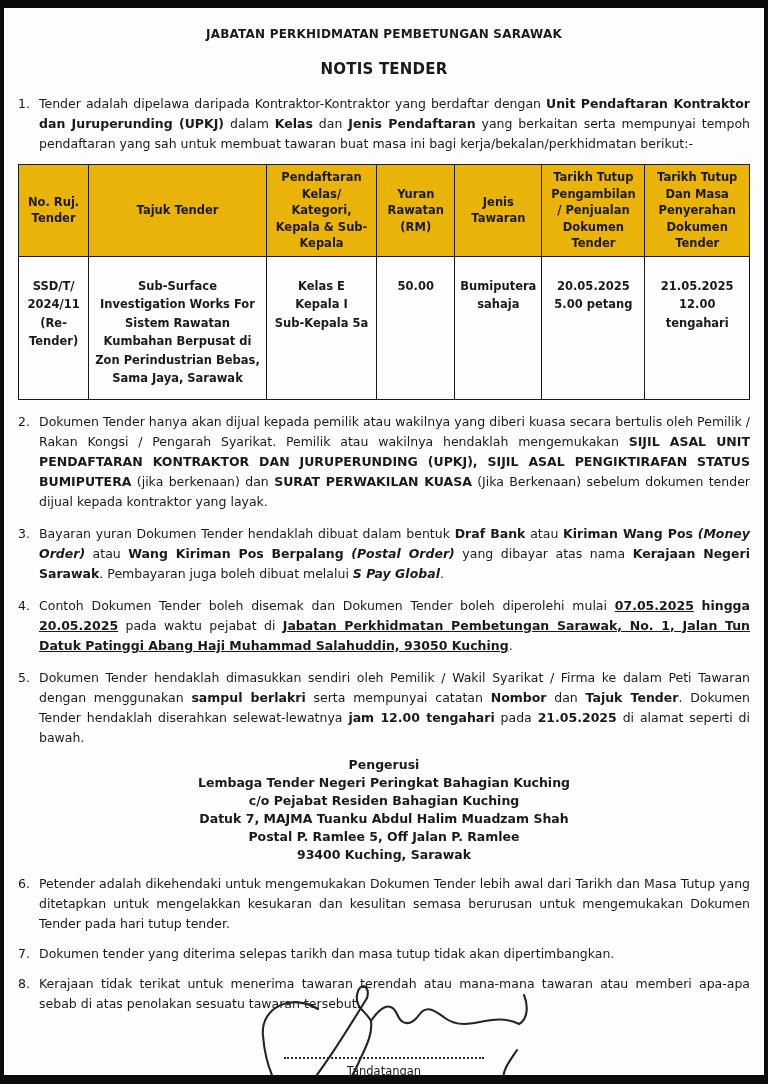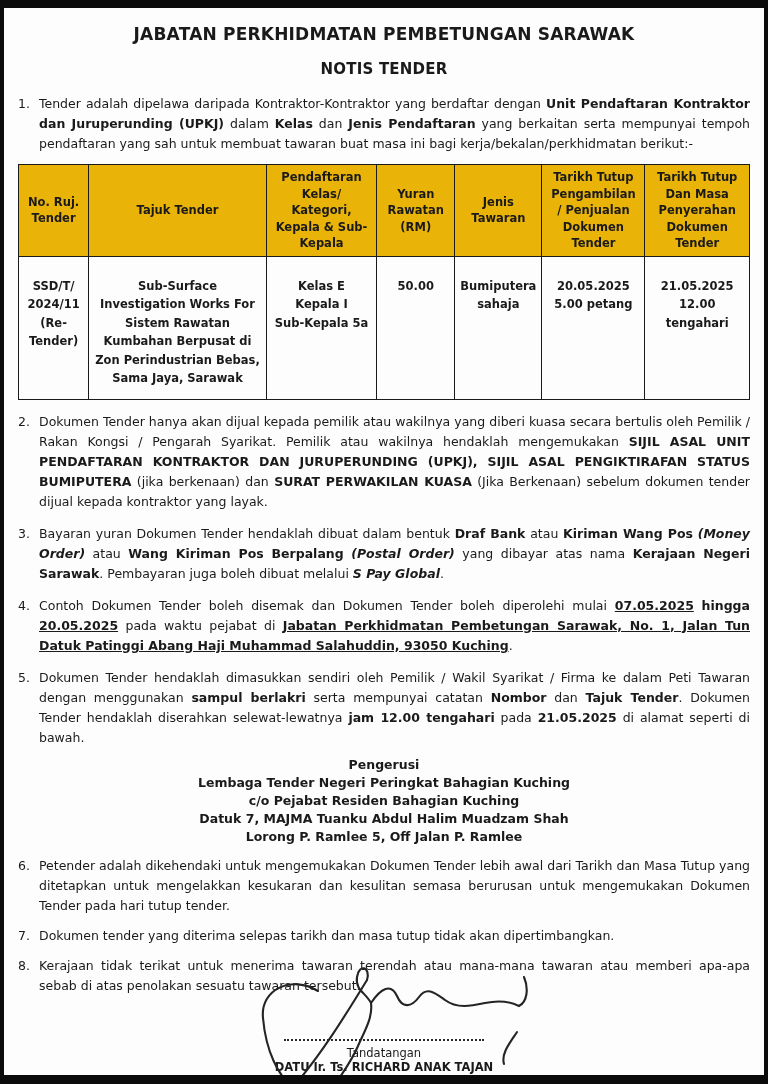--- a/index.html
+++ b/index.html
@@ -4,21 +4,21 @@
 <style>
   html,body{margin:0;padding:0;background:#fff;}
   .page{
     width:768px;height:1084px;box-sizing:border-box;position:relative;
     background:#fdfdfd;color:#1a1a1a;
     border-style:solid;border-color:#0b0b0b;border-width:8px 4px 9px 4px;
     padding:15px 14px 0 14px;overflow:hidden;
     font-family:"DejaVu Sans","Liberation Sans",sans-serif;
   }
   .doc-title{
-    text-align:center;font-size:17px;font-weight:bold;letter-spacing:.2px;
+    text-align:center;font-size:12px;font-weight:bold;letter-spacing:.2px;
     line-height:22px;margin:0;
   }
   .doc-subtitle{
     text-align:center;font-size:15px;font-weight:bold;letter-spacing:.2px;
     line-height:20px;margin:14px 0 0 0;
   }
   .item{display:flex;font-size:12.5px;line-height:20px;}
   .item .num{flex:none;width:21px;}
   .item .txt{flex:1;text-align:justify;}
   .m-para1{margin-top:15px;}
@@ -156,21 +156,22 @@
   <div class="item m-para">
     <span class="num">5.</span>
     <div class="txt"><span>Dokumen Tender hendaklah dimasukkan sendiri oleh Pemilik / Wakil Syarikat / Firma ke dalam Peti Tawaran dengan menggunakan </span><span class="f-b">sampul berlakri</span><span> serta mempunyai catatan </span><span class="f-b">Nombor</span><span> dan </span><span class="f-b">Tajuk Tender</span><span>. Dokumen Tender hendaklah diserahkan selewat-lewatnya </span><span class="f-b">jam 12.00 tengahari</span><span> pada </span><span class="f-b">21.05.2025</span><span> di alamat seperti di bawah.</span></div>
   </div>
 
   <div class="address">
     <div>Pengerusi</div>
     <div>Lembaga Tender Negeri Peringkat Bahagian Kuching</div>
     <div>c/o Pejabat Residen Bahagian Kuching</div>
     <div>Datuk 7, MAJMA Tuanku Abdul Halim Muadzam Shah</div>
-    <div>Lorong P. Ramlee 5, Off Jalan P. Ramlee</div>
+    <div>Postal P. Ramlee 5, Off Jalan P. Ramlee</div>
+    <div>93400 Kuching, Sarawak</div>
   </div>
 
   <div class="item m-para-sm">
     <span class="num">6.</span>
     <div class="txt"><span>Petender adalah dikehendaki untuk mengemukakan Dokumen Tender lebih awal dari Tarikh dan Masa Tutup yang ditetapkan untuk mengelakkan kesukaran dan kesulitan semasa berurusan untuk mengemukakan Dokumen Tender pada hari tutup tender.</span></div>
   </div>
 
   <div class="item m-para-sm">
     <span class="num">7.</span>
     <div class="txt"><span>Dokumen tender yang diterima selepas tarikh dan masa tutup tidak akan dipertimbangkan.</span></div>

